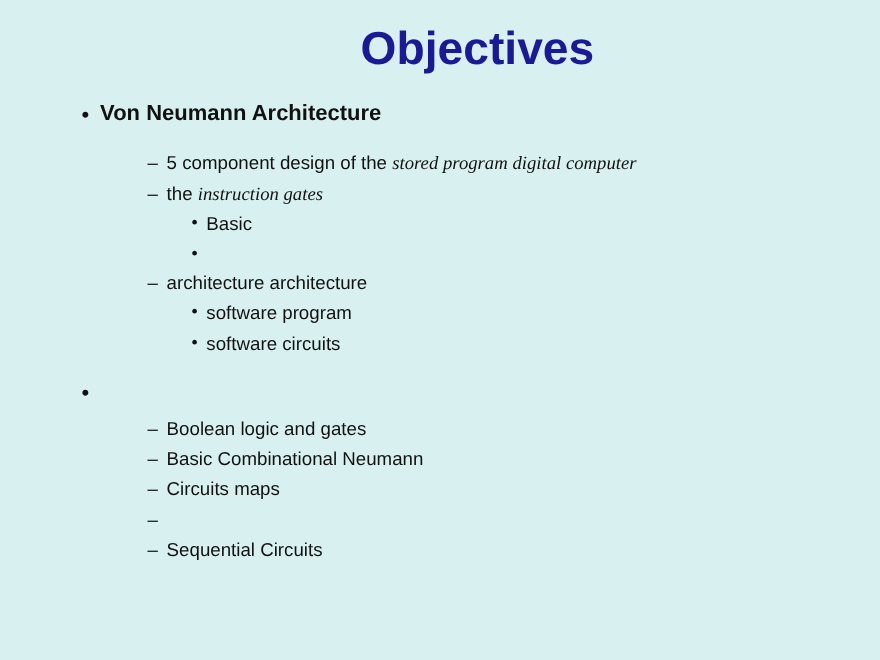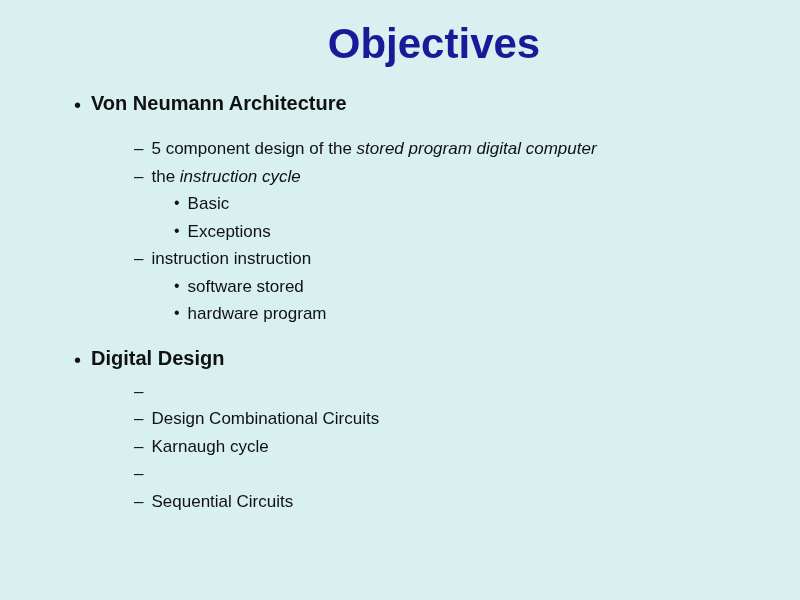--- a/index.html
+++ b/index.html
@@ -90,20 +90,21 @@
       margin-right: 8px;
       flex-shrink: 0;
     }
 
     .l3-text {
       font-size: 17px;
     }
 
     .italic {
       font-style: italic;
+      font-family: Liberation Serif, serif;
     }
 
     .section-gap {
       margin-bottom: 16px;
     }
 
     .section2-gap {
       margin-top: 12px;
     }
   </style>
@@ -121,65 +122,64 @@
       <span class="l1-text">Von Neumann Architecture</span>
     </div>
 
     <div class="l2">
       <span class="l2-dash">–</span>
       <span class="l2-text">5 component design of the <span class="italic">stored program digital computer</span></span>
     </div>
 
     <div class="l2">
       <span class="l2-dash">–</span>
-      <span class="l2-text">the <span class="italic">instruction cycle</span></span>
+      <span class="l2-text">the <span class="italic">instruction gates</span></span>
     </div>
 
     <div class="l3">
       <span class="l3-bullet">•</span>
       <span class="l3-text">Basic</span>
     </div>
 
     <div class="l3">
       <span class="l3-bullet">•</span>
-      <span class="l3-text">Exceptions</span>
     </div>
 
     <div class="l2">
       <span class="l2-dash">–</span>
-      <span class="l2-text">instruction instruction</span>
+      <span class="l2-text">architecture architecture</span>
     </div>
 
     <div class="l3">
       <span class="l3-bullet">•</span>
-      <span class="l3-text">software stored</span>
+      <span class="l3-text">software program</span>
     </div>
 
     <div class="l3 section-gap">
       <span class="l3-bullet">•</span>
-      <span class="l3-text">hardware program</span>
+      <span class="l3-text">software circuits</span>
     </div>
 
     <div class="l1 section2-gap">
       <span class="l1-bullet">•</span>
-      <span class="l1-text">Digital Design</span>
     </div>
 
     <div class="l2">
       <span class="l2-dash">–</span>
+      <span class="l2-text">Boolean logic and gates</span>
     </div>
 
     <div class="l2">
       <span class="l2-dash">–</span>
-      <span class="l2-text">Design Combinational Circuits</span>
+      <span class="l2-text">Basic Combinational Neumann</span>
     </div>
 
     <div class="l2">
       <span class="l2-dash">–</span>
-      <span class="l2-text">Karnaugh cycle</span>
+      <span class="l2-text">Circuits maps</span>
     </div>
 
     <div class="l2">
       <span class="l2-dash">–</span>
     </div>
 
     <div class="l2">
       <span class="l2-dash">–</span>
       <span class="l2-text">Sequential Circuits</span>
     </div>

